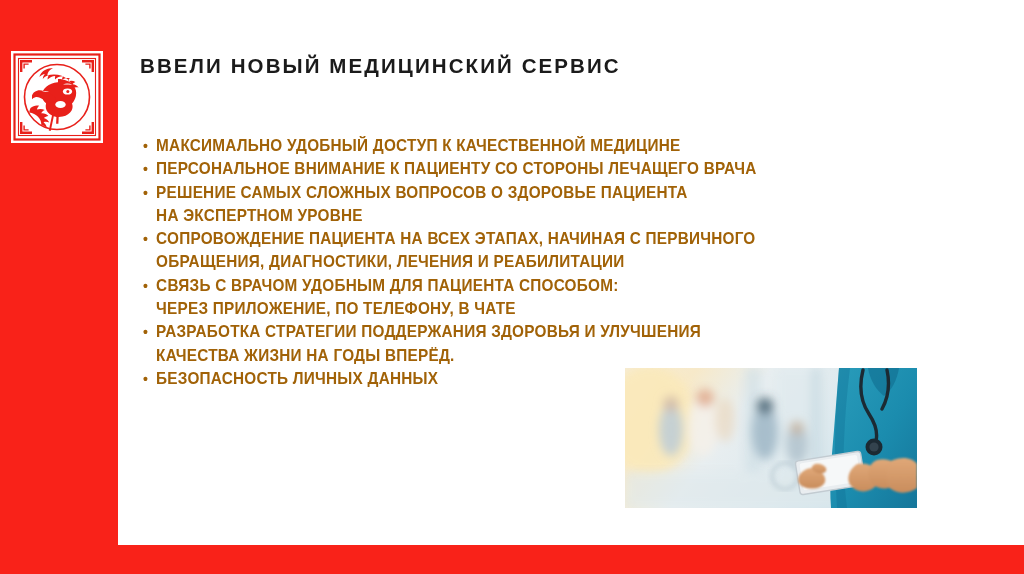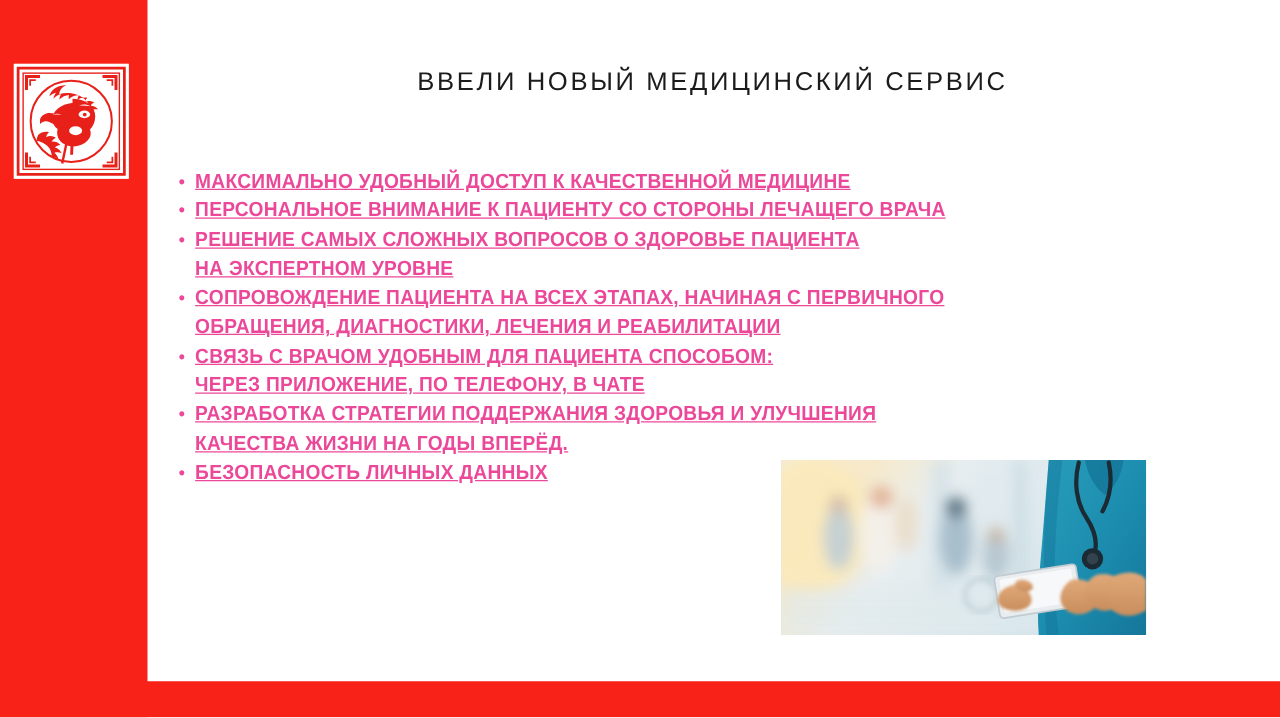--- a/index.html
+++ b/index.html
@@ -49,38 +49,37 @@
     box-sizing: border-box;
   }
   .logo svg { display: block; width: 92px; height: 92px; }
 
   
   .title {
     position: absolute;
     left: 140px;
     top: 52px;
     width: 860px;
-    text-align: center;
+    text-align: left;
     color: #1b1b1b;
     font-family: "Liberation Sans", sans-serif;
-    font-weight: normal;
+    font-weight: bold;
     font-size: 20.5px;
     line-height: 27px;
     letter-spacing: 2.1px;
   }
   .title .tline { display: block; white-space: nowrap; }
 
   
   .list {
     position: absolute;
     left: 143px;
     top: 134px;
     width: 875px;
-    color: #ec4899;
-    text-decoration: underline;
+    color: #a16207;
   }
   .li {
     position: relative;
     display: block;
     font-family: "Liberation Sans Narrow", "Liberation Sans", sans-serif;
     font-weight: bold;
     font-size: 16.4px;
     line-height: 23.3px;
     letter-spacing: 0.25px;
     white-space: nowrap;

